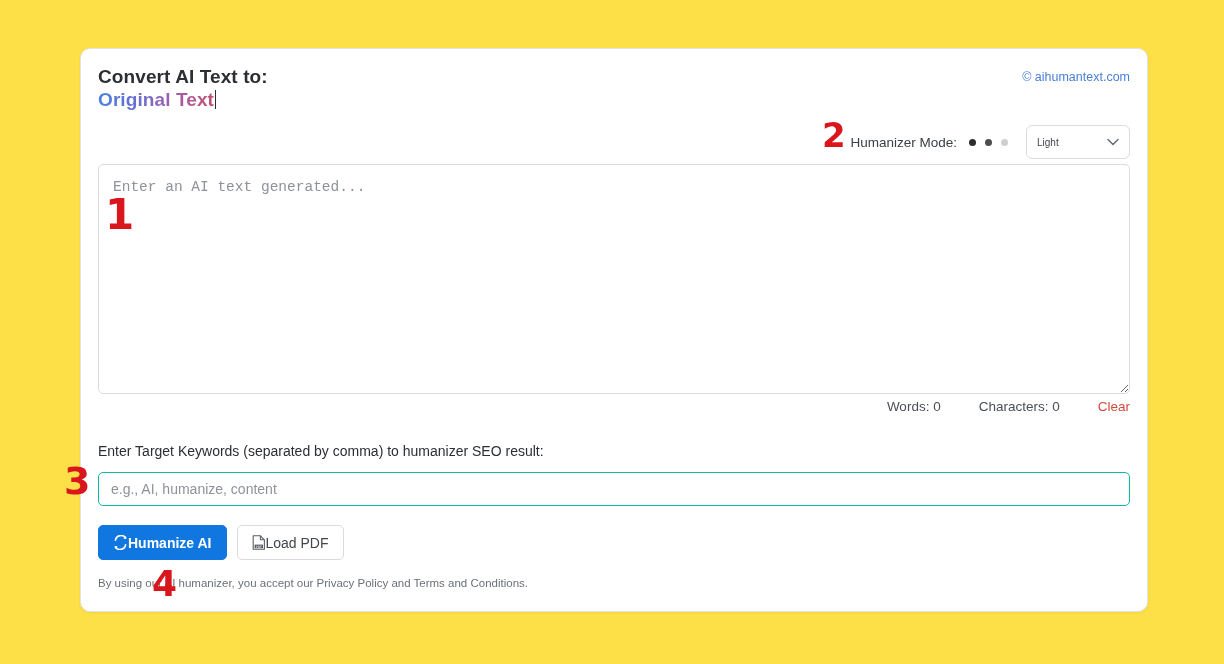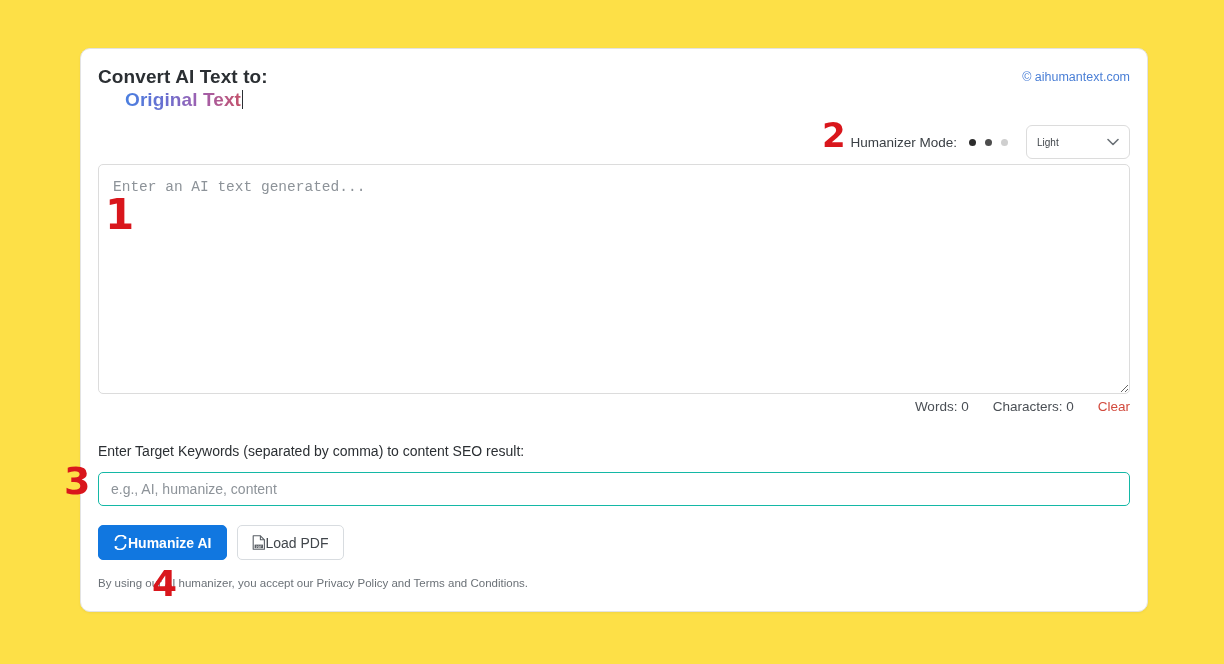--- a/index.html
+++ b/index.html
@@ -64,21 +64,20 @@
     letter-spacing: 0.1px;
     white-space: nowrap;
     margin-top: 0px;
   }
 
   .gradient-text {
     background: linear-gradient(90deg, #4a7fe0 0%, #6a6fd0 35%, #a05fae 65%, #c4526b 100%);
     -webkit-background-clip: text;
     background-clip: text;
     color: transparent;
-    margin-left: 27px;
     -webkit-text-fill-color: transparent;
   }
 
   .caret {
     display: inline-block;
     width: 1px;
     height: 19px;
     background: #2b2f33;
     vertical-align: -3px;
     margin-left: 1px;
@@ -177,21 +176,21 @@
   }
   .ai-textarea::placeholder { color: #8d9399; }
 
   
   .counters {
     position: absolute;
     right: 17px;
     top: 350px;
     display: flex;
     align-items: center;
-    gap: 24px;
+    gap: 38px;
     font-size: 13.5px;
     color: #4a4f55;
   }
   .counters .clear {
     color: #d24a3d;
     cursor: pointer;
   }
 
   
   .kw-label {
@@ -319,21 +318,21 @@
     </div>
 
     <textarea class="ai-textarea" placeholder="Enter an AI text generated..." style=""></textarea>
 
     <div class="counters">
       <span><span>Words:</span> <span>0</span></span>
       <span><span>Characters:</span> <span>0</span></span>
       <span class="clear">Clear</span>
     </div>
 
-    <div class="kw-label">Enter Target Keywords (separated by comma) to content SEO result:</div>
+    <div class="kw-label">Enter Target Keywords (separated by comma) to humanizer SEO result:</div>
     <input class="kw-input" type="text" placeholder="e.g., AI, humanize, content" style="">
 
     <div class="btn-row">
       <button class="btn btn-primary">
         <span class="icon-inline">
           <svg width="15" height="15" viewBox="0 0 16 16">
               <path d="M13.5 3.2A6 6 0 0 0 2.6 5.4M2.5 12.8A6 6 0 0 0 13.4 10.6" fill="none" stroke="#ffffff" stroke-width="1.8" stroke-linecap="round"></path>
               <path d="M13.9 1.1 L13.9 4.1 L10.9 4.1 Z" fill="#ffffff"></path>
               <path d="M2.1 14.9 L2.1 11.9 L5.1 11.9 Z" fill="#ffffff"></path>
             </svg>

